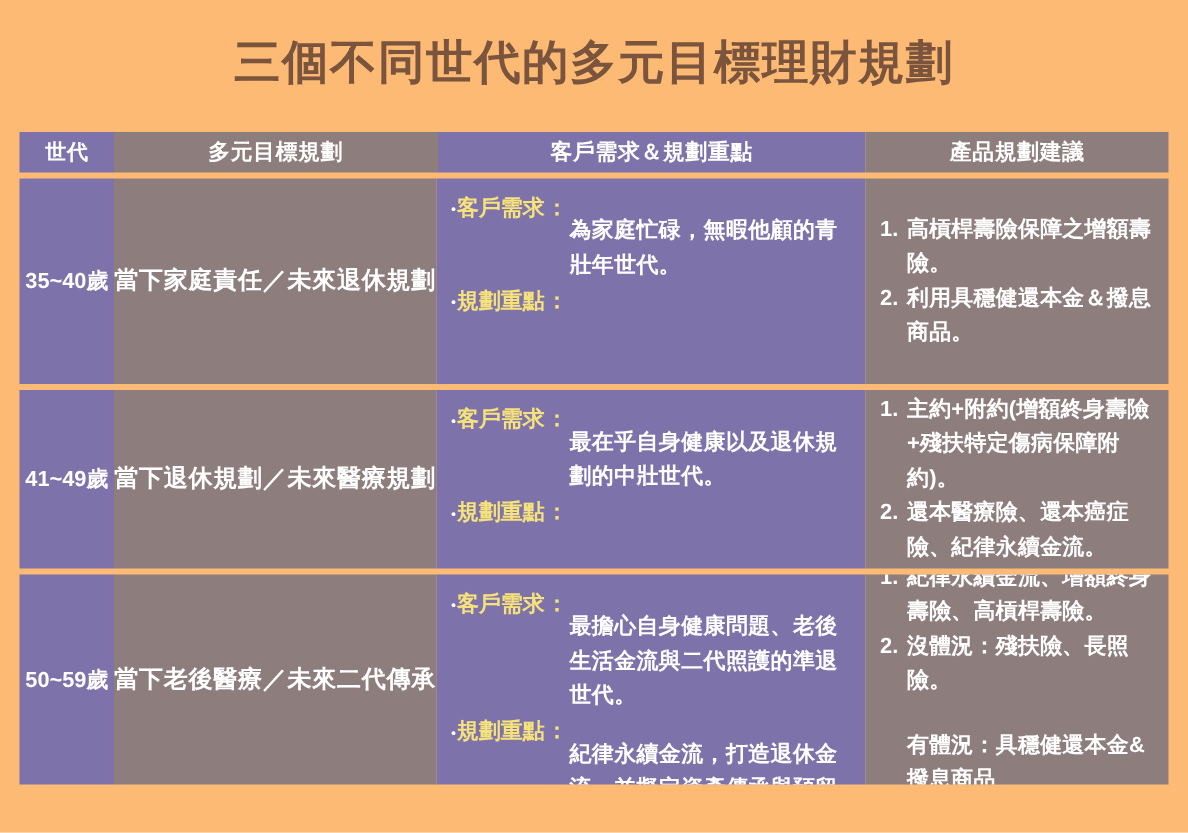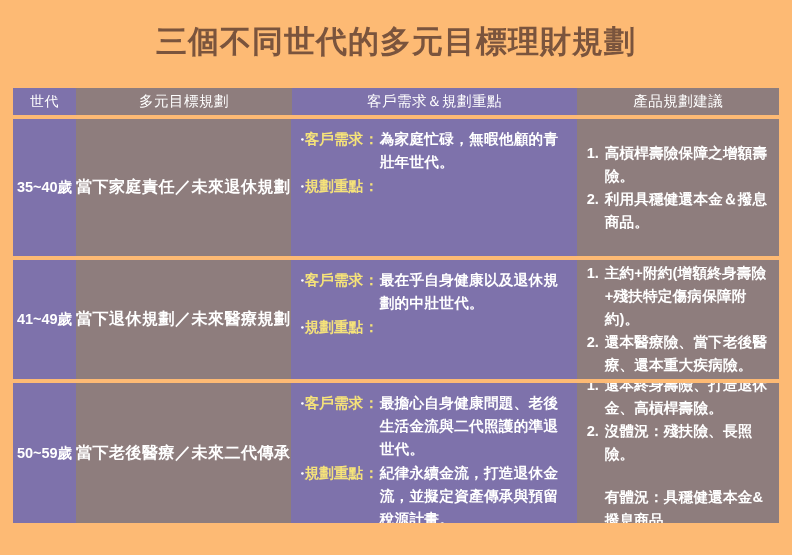--- a/index.html
+++ b/index.html
@@ -68,21 +68,21 @@
   .brown   { background: #8e7d7d; }
 
   
   .header-row .cell {
     height: 27px;
     display: flex;
     align-items: center;
     justify-content: center;
     color: #ffffff;
     font-size: 14.5px;
-    font-weight: normal;
+    font-weight: bold;
     letter-spacing: 0.5px;
   }
   .header-row .c1 { font-size: 14px; }
 
   
   .data-row .cell {
     display: flex;
     color: #ffffff;
   }
 
@@ -147,20 +147,21 @@
   }
   .needs-colon {
     flex: 0 0 auto;
     color: #f5e27a;
     padding: 0 1px;
   }
   .needs-text {
     flex: 1 1 auto;
     color: #ffffff;
     letter-spacing: 0.3px;
+    margin-top: 15px;
   }
 
   
   .prod-list {
     width: 100%;
     font-size: 14.6px;
     line-height: 23px;
     font-weight: bold;
     color: #ffffff;
   }
@@ -247,21 +248,21 @@
         </div>
       </div>
       <div class="cell c4 brown">
         <div class="prod-list">
           <div class="prod-item">
             <span class="prod-num">1.</span>
             <span class="prod-text">主約+附約(增額終身壽險+殘扶特定傷病保障附約)。</span>
           </div>
           <div class="prod-item">
             <span class="prod-num">2.</span>
-            <span class="prod-text">還本醫療險、當下老後醫療、還本重大疾病險。</span>
+            <span class="prod-text">還本醫療險、還本癌症險、紀律永續金流。</span>
           </div>
         </div>
       </div>
     </div>
 
     <div class="row data-row r3">
       <div class="cell c1 purple">50~59歲</div>
       <div class="cell c2 brown">當下老後醫療／未來二代傳承</div>
       <div class="cell c3 purple">
         <div class="needs-block">
@@ -276,21 +277,21 @@
             <span class="needs-label">規劃重點</span>
             <span class="needs-colon">：</span>
             <span class="needs-text">紀律永續金流，打造退休金流，並擬定資產傳承與預留稅源計畫。</span>
           </div>
         </div>
       </div>
       <div class="cell c4 brown">
         <div class="prod-list">
           <div class="prod-item">
             <span class="prod-num">1.</span>
-            <span class="prod-text">還本終身壽險、打造退休金、高槓桿壽險。</span>
+            <span class="prod-text">紀律永續金流、增額終身壽險、高槓桿壽險。</span>
           </div>
           <div class="prod-item">
             <span class="prod-num">2.</span>
             <span class="prod-text">沒體況：殘扶險、長照險。</span>
           </div>
           <div class="prod-item">
             <span class="prod-num blank">.</span>
             <span class="prod-text indent">有體況：具穩健還本金&amp;撥息商品</span>
           </div>
         </div>

